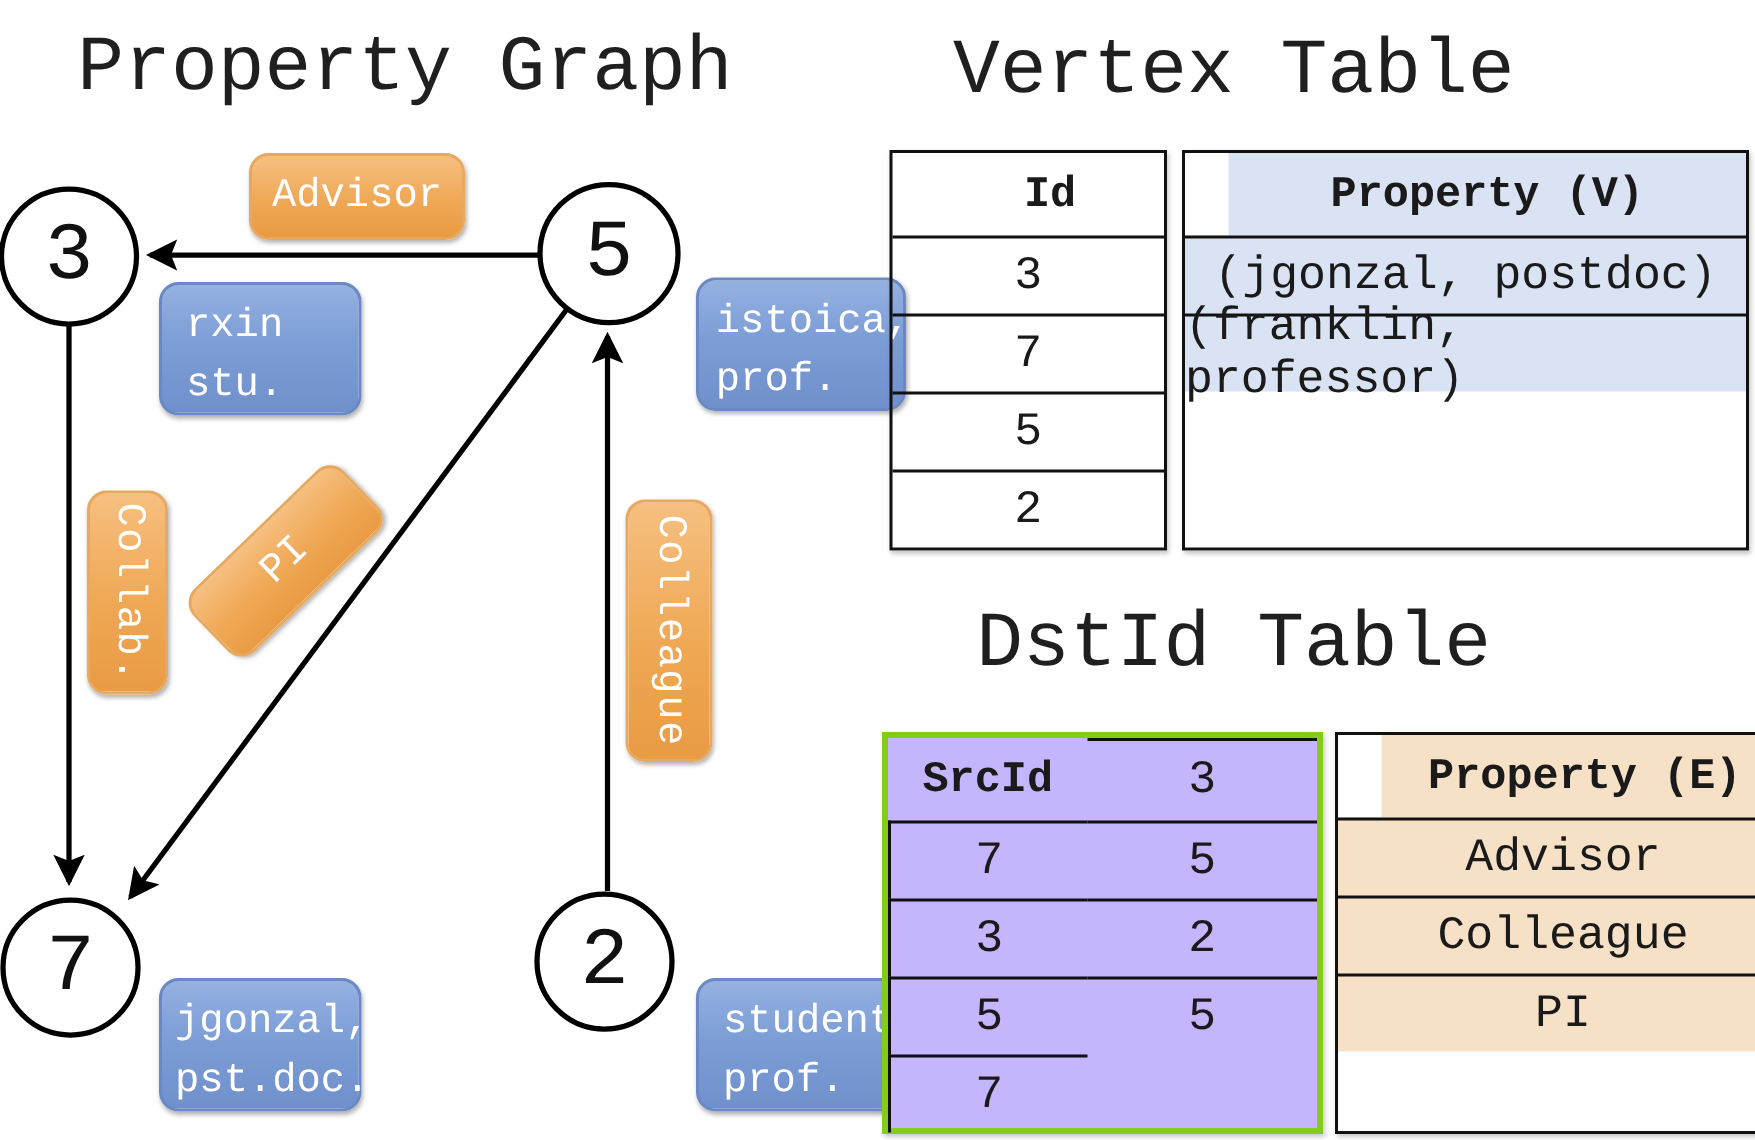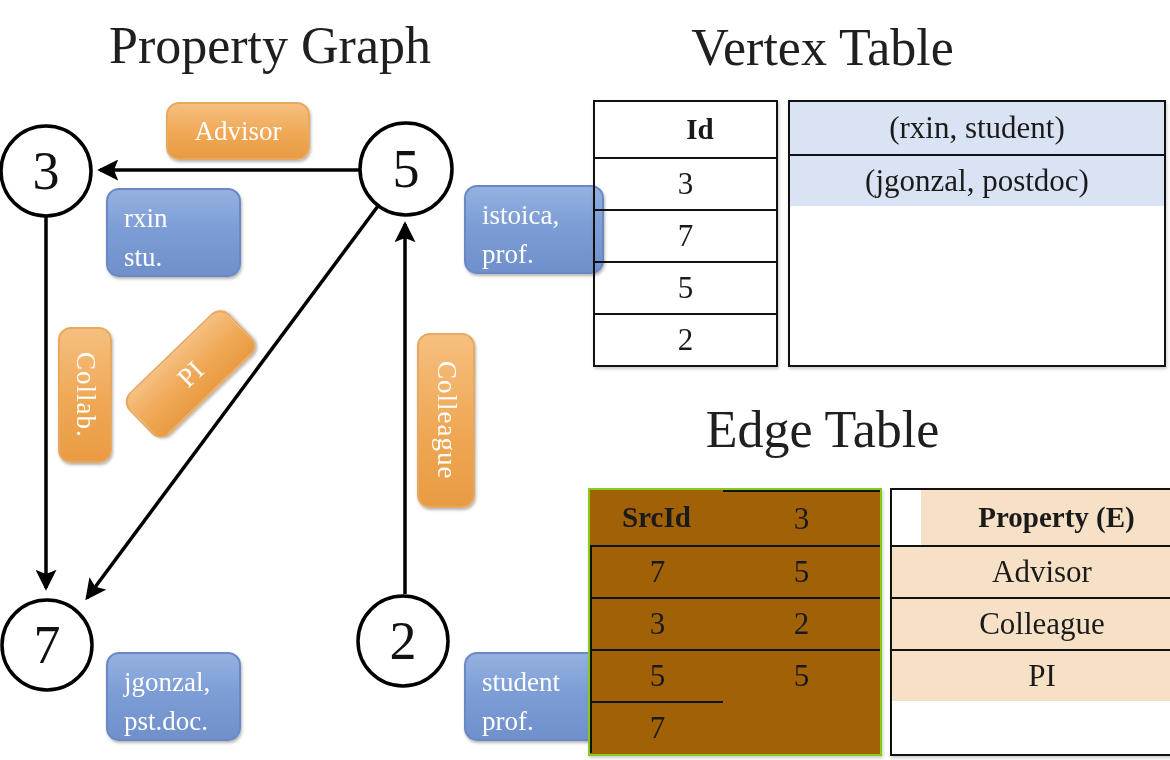--- a/index.html
+++ b/index.html
@@ -1,18 +1,18 @@
 <!DOCTYPE html>
 <html><head>
 <meta charset="utf-8">
 <style>
   html,body{margin:0;padding:0;background:#fff;}
   #stage{
     position:relative;width:1170px;height:760px;background:#ffffff;overflow:hidden;
-    font-family:Liberation Serif, serif;color:#1a1a1a;
+    font-family:Liberation Mono, monospace;color:#1a1a1a;
   }
   
   .big-title{
     position:absolute;text-align:center;font-size:52px;font-weight:400;
     letter-spacing:0px;color:#1f1f1f;white-space:nowrap;
   }
   
   #graph-svg{position:absolute;left:0;top:0;}
   .node-num{
     position:absolute;width:64px;height:64px;display:flex;align-items:center;justify-content:center;
@@ -47,23 +47,23 @@
     display:flex;align-items:center;justify-content:center;
     font-size:31px;font-weight:400;box-sizing:border-box;
   }
   .tblbox .cell.head{font-size:29px;font-weight:700;}
   .tblbox .cell{height:52px;border-top:2px solid #111;}
   .tblbox .cell:first-child,.tblbox .gridrowtop{border-top:none;}
   .tblbox .cell.head{height:55px;margin-left:29px;}
   .bluefill{background:#dae3f3;}
   .tanfill{background:#f6e1c7;}
   .et-grid{
-    position:absolute;border:2px solid #84cc16;box-sizing:border-box;
+    position:absolute;border:4px solid #84cc16;box-sizing:border-box;
     display:grid;grid-template-columns:133px 1fr;grid-template-rows:55px 52px 52px 52px 52px;
-    box-shadow:1px 2px 3px rgba(120,120,120,.4);background:#a16207;
+    box-shadow:1px 2px 3px rgba(120,120,120,.4);background:#c4b5fd;
   }
   .et-grid .gcell{
     display:flex;align-items:center;justify-content:center;
     font-size:31px;box-sizing:border-box;
   }
   .et-grid .gcell.head{font-size:29px;font-weight:700;}
   .et-grid .gcell.c2{border-left:2px solid #111;}
   .et-grid .gcell.rN{border-top:2px solid #111;}
 </style>
 </head>
@@ -130,25 +130,26 @@
 
   <div class="tblbox" style="left:593px;top:100px;width:185px;height:267px;">
     <div class="cell head">Id</div>
     <div class="cell">3</div>
     <div class="cell">7</div>
     <div class="cell">5</div>
     <div class="cell">2</div>
   </div>
 
   <div class="tblbox" style="left:788px;top:100px;width:378px;height:267px;">
-    <div class="cell bluefill">(rxin, student)</div>
+    <div class="cell head bluefill">Property (V)</div>
     <div class="cell bluefill">(jgonzal, postdoc)</div>
+    <div class="cell bluefill">(franklin, professor)</div>
   </div>
 
-  <div class="big-title" style="left:550px;top:400px;width:545px;">Edge Table</div>
+  <div class="big-title" style="left:550px;top:400px;width:545px;">DstId Table</div>
 
   <div class="et-grid" style="left:588px;top:488px;width:294px;height:268px;">
     <div class="gcell head">SrcId</div>
     <div class="gcell rN">3</div>
     <div class="gcell rN c2">7</div>
     <div class="gcell rN">5</div>
     <div class="gcell rN c2">3</div>
     <div class="gcell rN">2</div>
     <div class="gcell rN c2">5</div>
     <div class="gcell rN">5</div>

